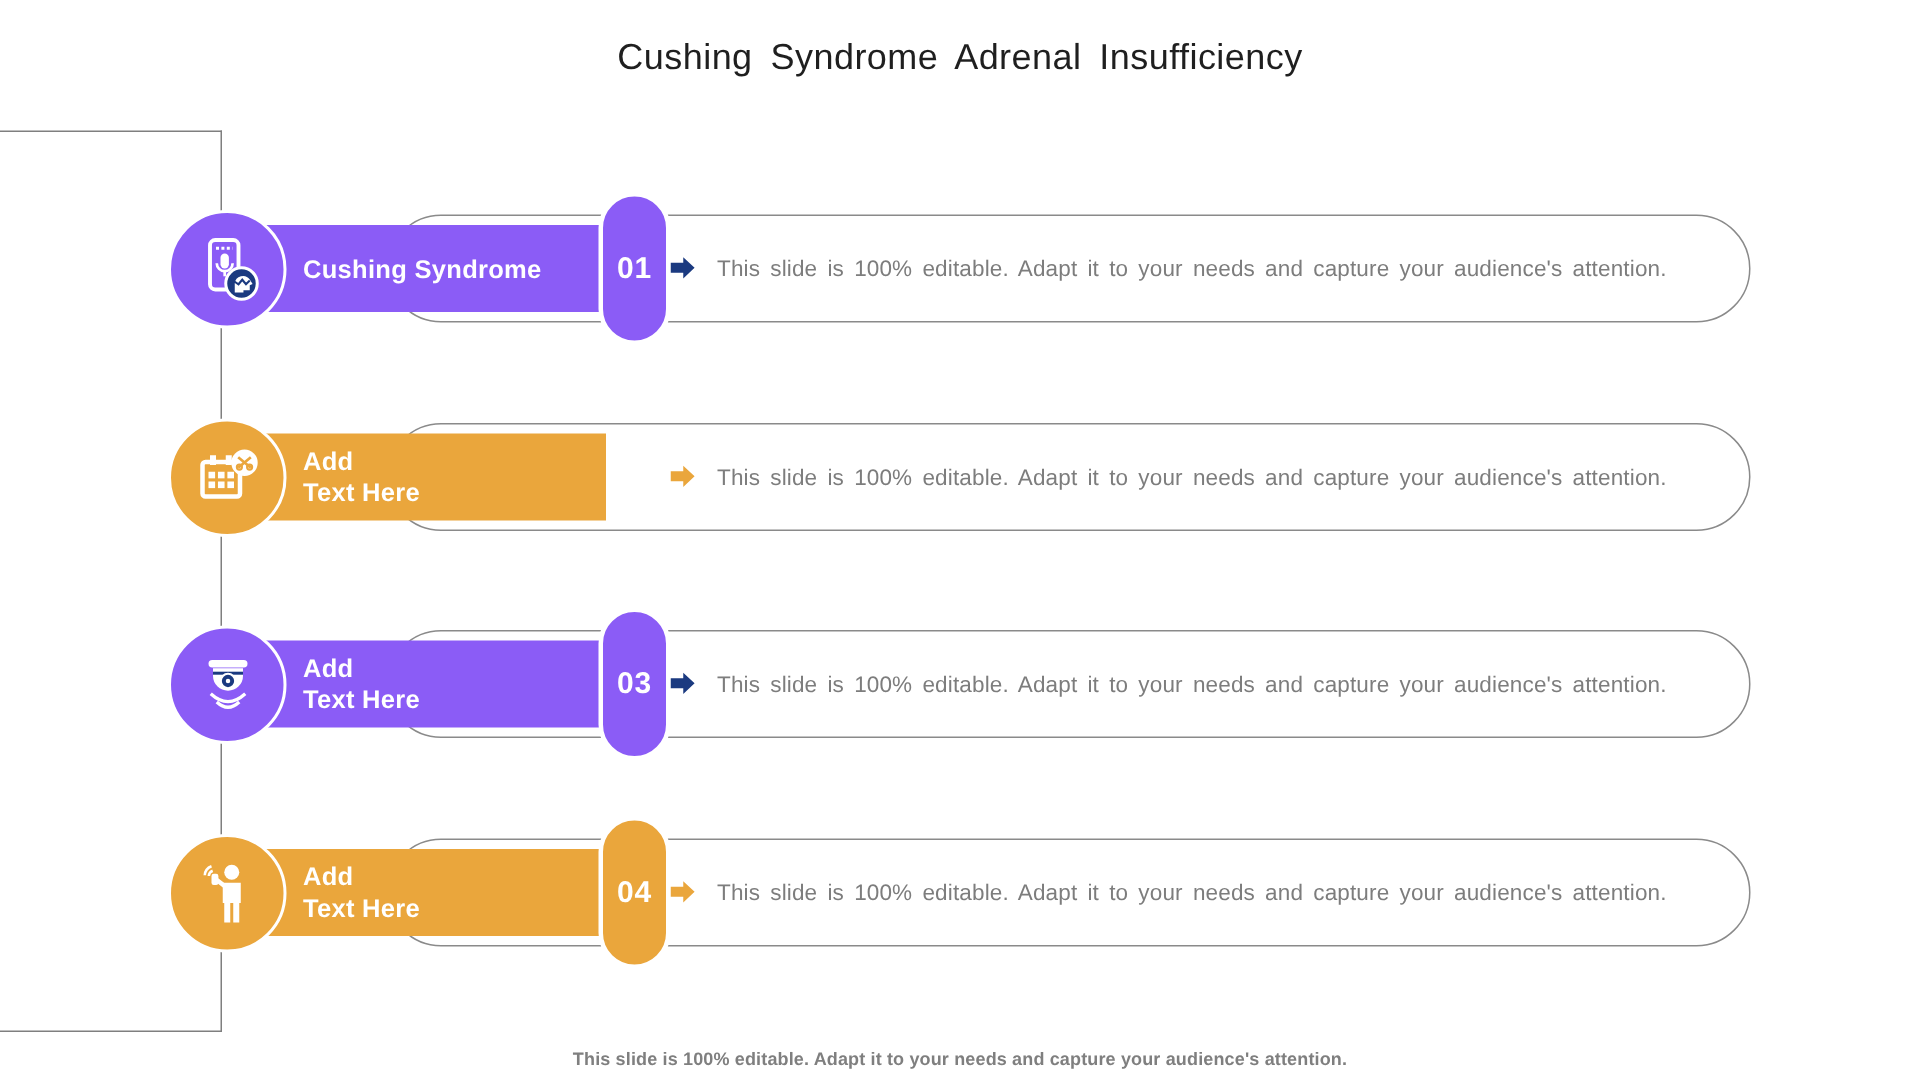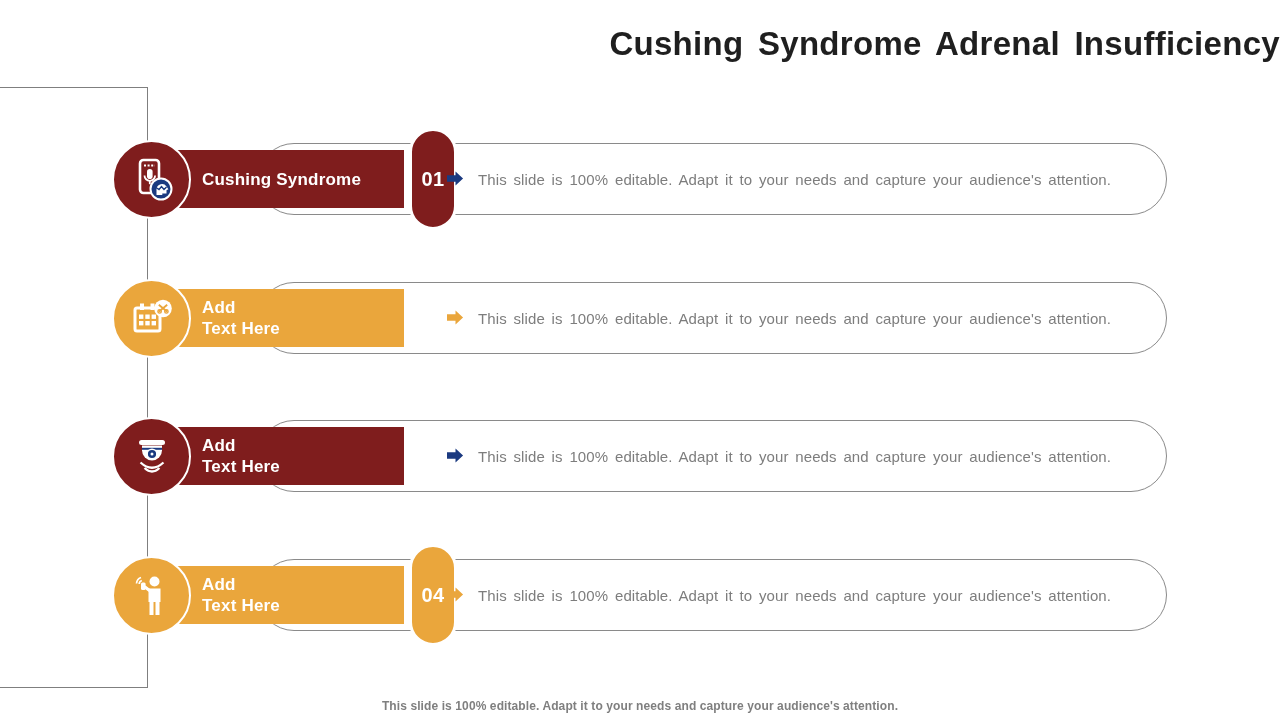--- a/index.html
+++ b/index.html
@@ -5,22 +5,22 @@
   * { margin:0; padding:0; box-sizing:border-box; }
   html,body { width:1280px; height:720px; }
   body {
     position:relative; background:#ffffff; overflow:hidden;
     font-family:"Liberation Sans", sans-serif;
   }
   .stage { position:absolute; left:0; top:0; width:1280px; height:720px; }
 
   .slide-title {
     position:absolute; top:25px; left:0; width:100%;
-    text-align:right; font-size:33px; color:#1f1f1f;
-    letter-spacing:.3px; word-spacing:5px; font-weight:700;
+    text-align:center; font-size:24px; color:#1f1f1f;
+    letter-spacing:.3px; word-spacing:5px; font-weight:400;
   }
 
   .frame-line { position:absolute; background:#7f7f7f; z-index:1; }
   .frame-top    { left:0; top:87px;  width:148px; height:1px; }
   .frame-left   { left:147px; top:87px; width:1px; height:601px; }
   .frame-bottom { left:0; top:687px; width:148px; height:1px; }
 
   .row { position:absolute; left:0; width:1280px; height:100px; }
   .row-1 { top:130px; } .row-2 { top:269px; } .row-3 { top:407px; } .row-4 { top:546px; }
 
@@ -45,26 +45,26 @@
   .icon-circle {
     position:absolute; left:112px; top:10px; width:79px; height:79px;
     border-radius:50%; border:2.5px solid #ffffff; z-index:4;
     display:flex; align-items:center; justify-content:center;
   }
 
   .capsule {
     position:absolute; left:399px; top:-2px; width:48px; height:102px;
     border-radius:25px; border:3px solid #ffffff; z-index:5;
     display:flex; align-items:center; justify-content:center;
-    color:#ffffff; font-weight:bold; font-size:20px; letter-spacing:.5px;margin-left:10px;
+    color:#ffffff; font-weight:bold; font-size:20px; letter-spacing:.5px;
   }
 
   .arrow { position:absolute; left:447px; top:40px; width:17px; height:17px; z-index:5; }
 
-  .navy-bg   { background:#7f1d1d; }
+  .navy-bg   { background:#8b5cf6; }
   .orange-bg { background:#eaa63c; }
   .navy-fg   { color:#1b3a80; }
   .orange-fg { color:#eaa63c; }
 
   .footer {
     position:absolute; left:0; top:699px; width:100%;
     text-align:center; font-size:12px; font-weight:bold; color:#7f7f7f;
     letter-spacing:.1px;
   }
 </style>
@@ -150,20 +150,23 @@
         <rect x="11" y="7" width="26" height="5" rx="2.5" fill="#ffffff"></rect>
         <path d="M14 12.5 h20 v5 a10 10 0 0 1 -20 0 z" fill="#ffffff"></path>
         <rect x="14" y="14.8" width="20" height="2" fill="#1b3a80"></rect>
         <circle cx="24" cy="21" r="4.8" fill="#1b3a80"></circle>
         <circle cx="24" cy="21" r="4.8" fill="none" stroke="#ffffff" stroke-width="1.4"></circle>
         <circle cx="24" cy="21" r="1.5" fill="#ffffff"></circle>
         <path d="M12.5 29.5 q11.5 10.5 23 0" fill="none" stroke="#ffffff" stroke-width="2.2"></path>
         <path d="M16.5 35 q7.5 7 15 0" fill="none" stroke="#ffffff" stroke-width="2.2"></path>
       </svg>
     </div>
+    <div class="capsule navy-bg">
+      <span>03</span>
+    </div>
     <svg class="arrow navy-fg" viewBox="0 0 18 18">
       <polygon points="0,5.5 9,5.5 9,1.5 17,9 9,16.5 9,12.5 0,12.5" fill="currentColor"></polygon>
     </svg>
   </div>
 
   <div class="row row-4">
     <div class="pill">
       <span class="desc">This slide is 100% editable. Adapt it to your needs and capture your audience's attention.</span>
     </div>
     <div class="bar orange-bg">

